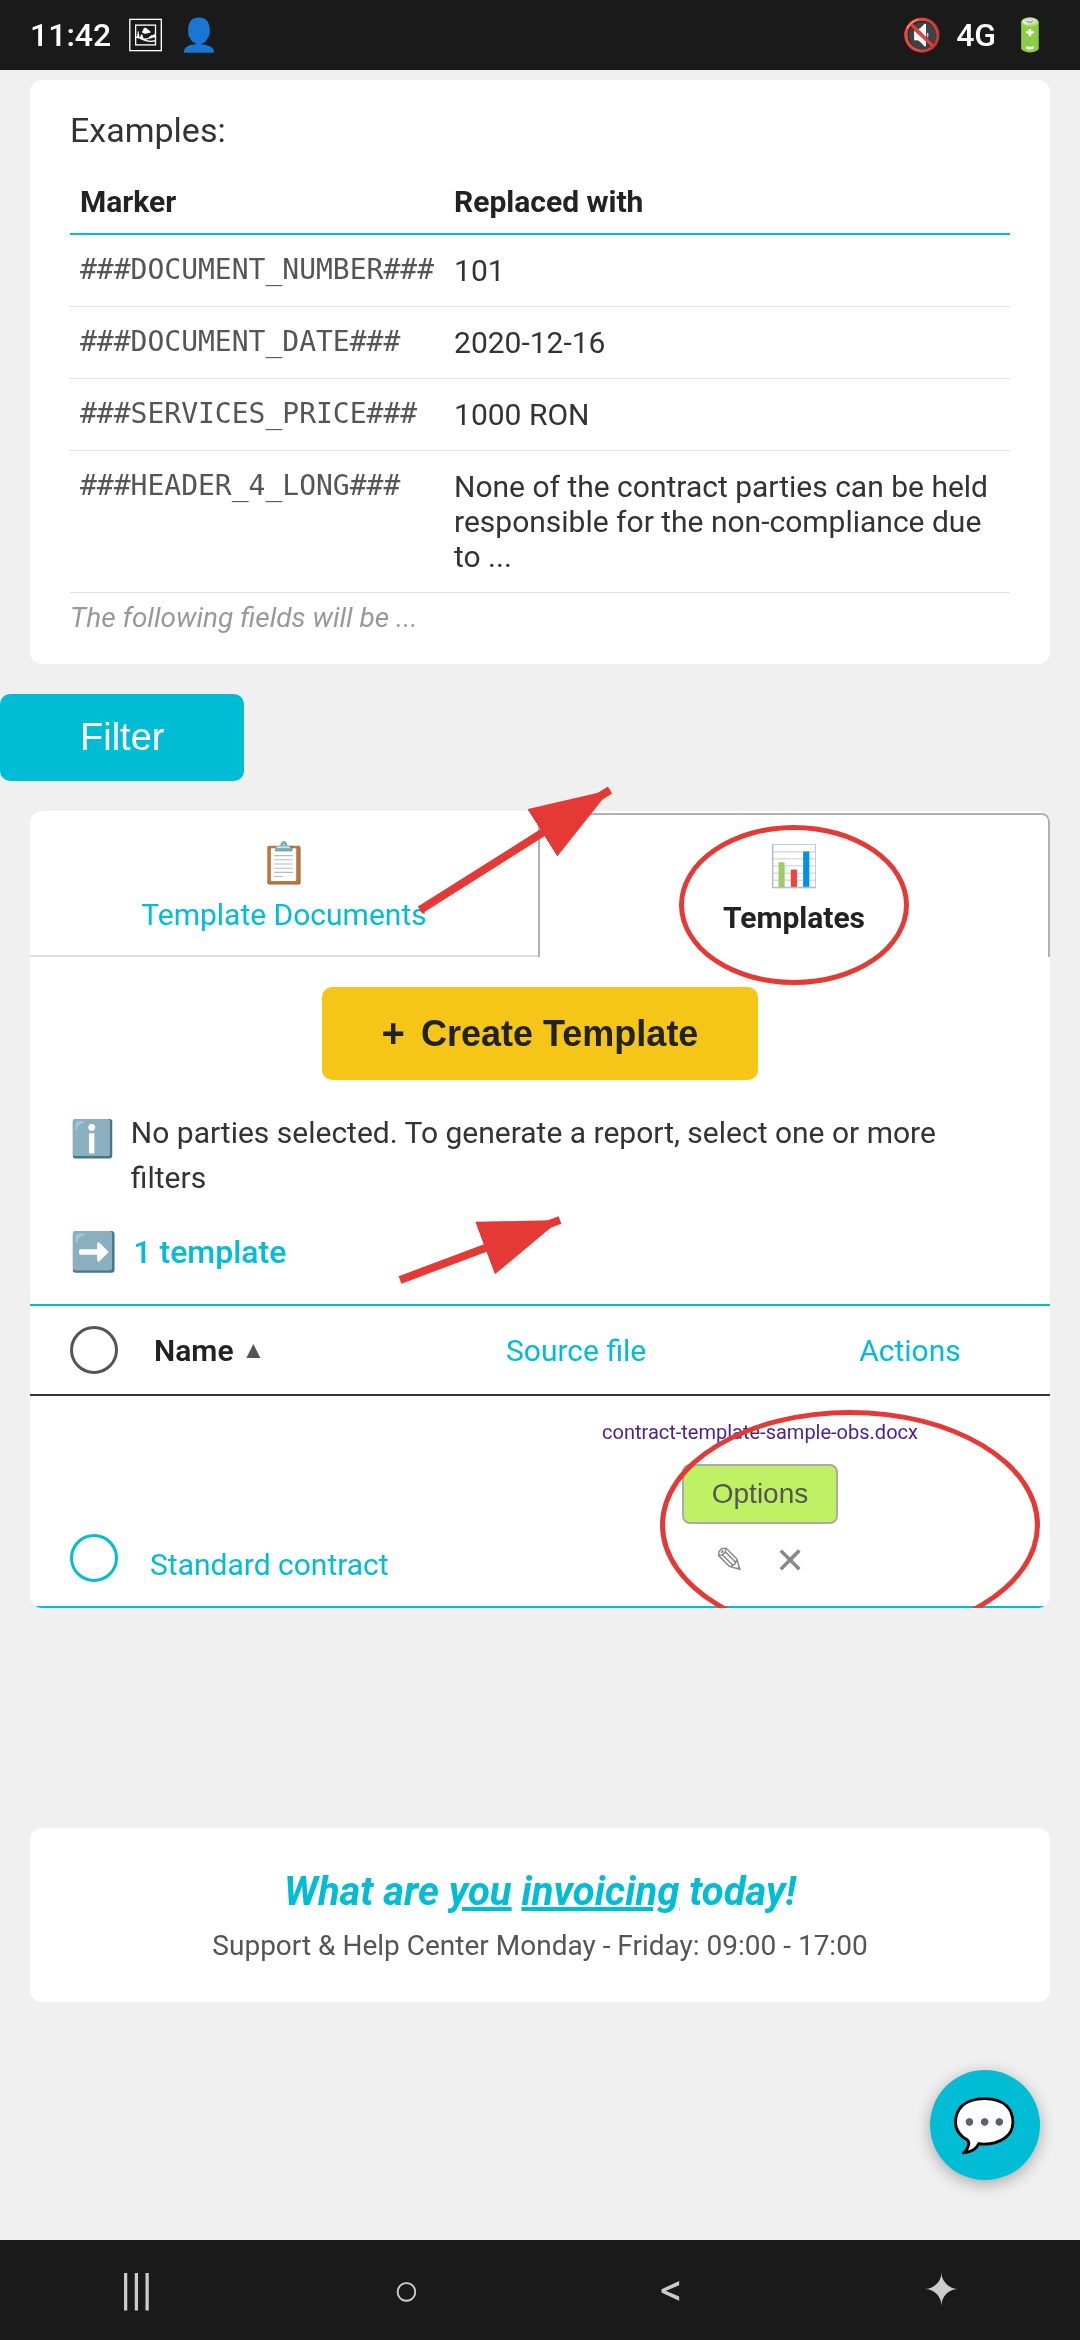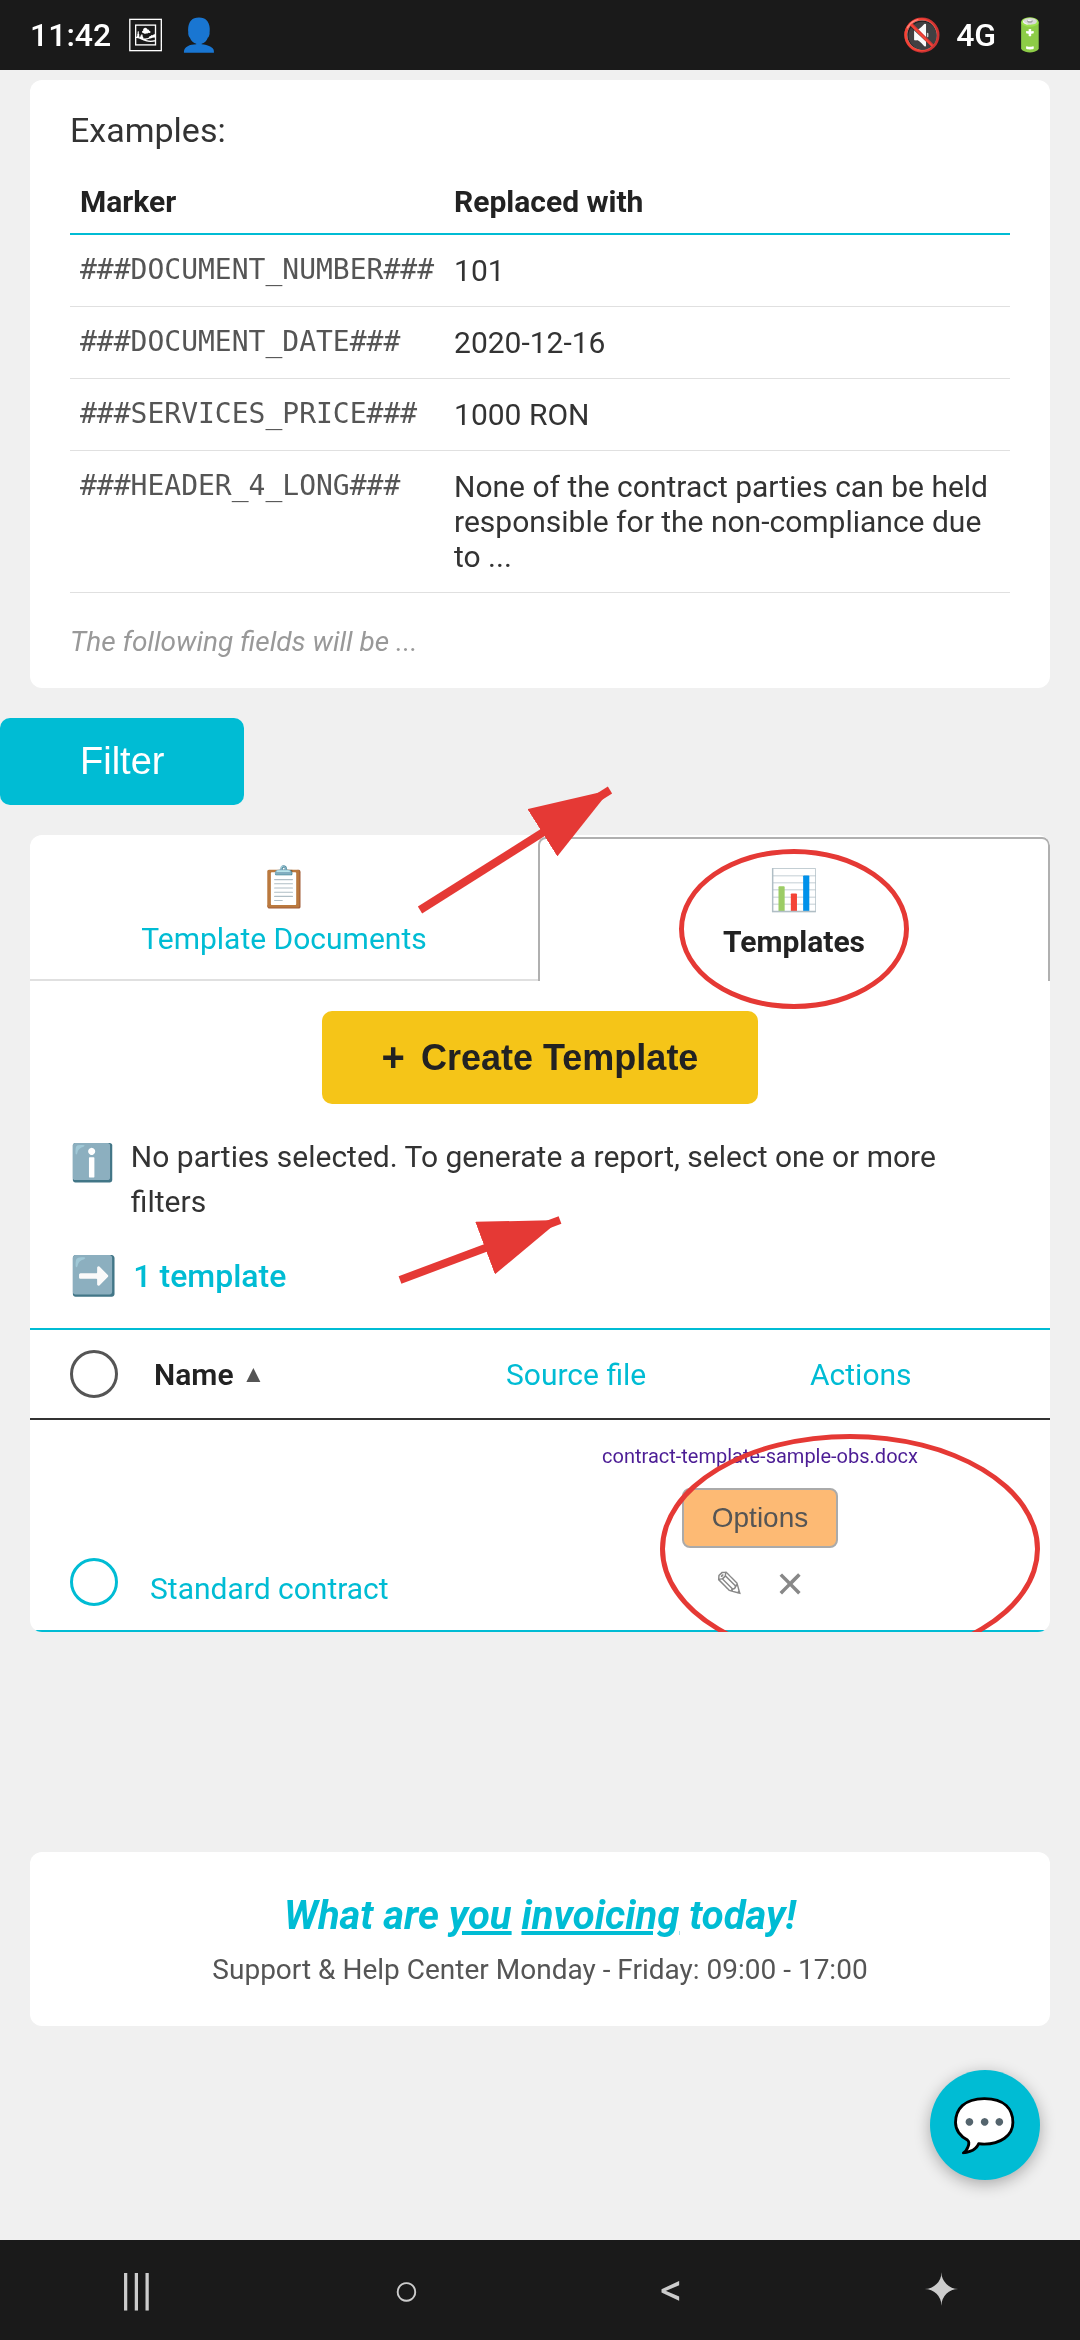--- a/index.html
+++ b/index.html
@@ -60,21 +60,21 @@
       vertical-align: top;
     }
     .marker-table td:first-child {
       color: #555;
       font-family: monospace;
       font-size: 28px;
     }
     .fade-text {
       font-size: 28px;
       color: #999;
-      margin-top: 32px;
+      margin-top: 8px;
       font-style: italic;
     }
 
     
     .filter-btn-wrap {
       display: flex;
       justify-content: flex-start;
       padding: 30px 0 20px 0;
     }
     .filter-btn {
@@ -230,20 +230,21 @@
     }
     .col-source {
       width: 300px;
       font-size: 30px;
       color: #00bcd4;
     }
     .col-actions {
       width: 200px;
       font-size: 30px;
       color: #00bcd4;
+      text-align: center;
     }
     .sort-arrow {
       font-size: 24px;
       color: #555;
     }
 
     
     .list-row {
       display: flex;
       align-items: flex-end;
@@ -280,21 +281,21 @@
       align-items: center;
     }
     .action-icon-btn {
       font-size: 36px;
       color: #888;
       cursor: pointer;
       background: none;
       border: none;
     }
     .options-btn {
-      background: #fdba74;
+      background: #bef264;
       border: 2px solid #aaa;
       border-radius: 8px;
       padding: 12px 28px;
       font-size: 28px;
       color: #555;
       cursor: pointer;
       margin-top: 4px;
     }
 
     

